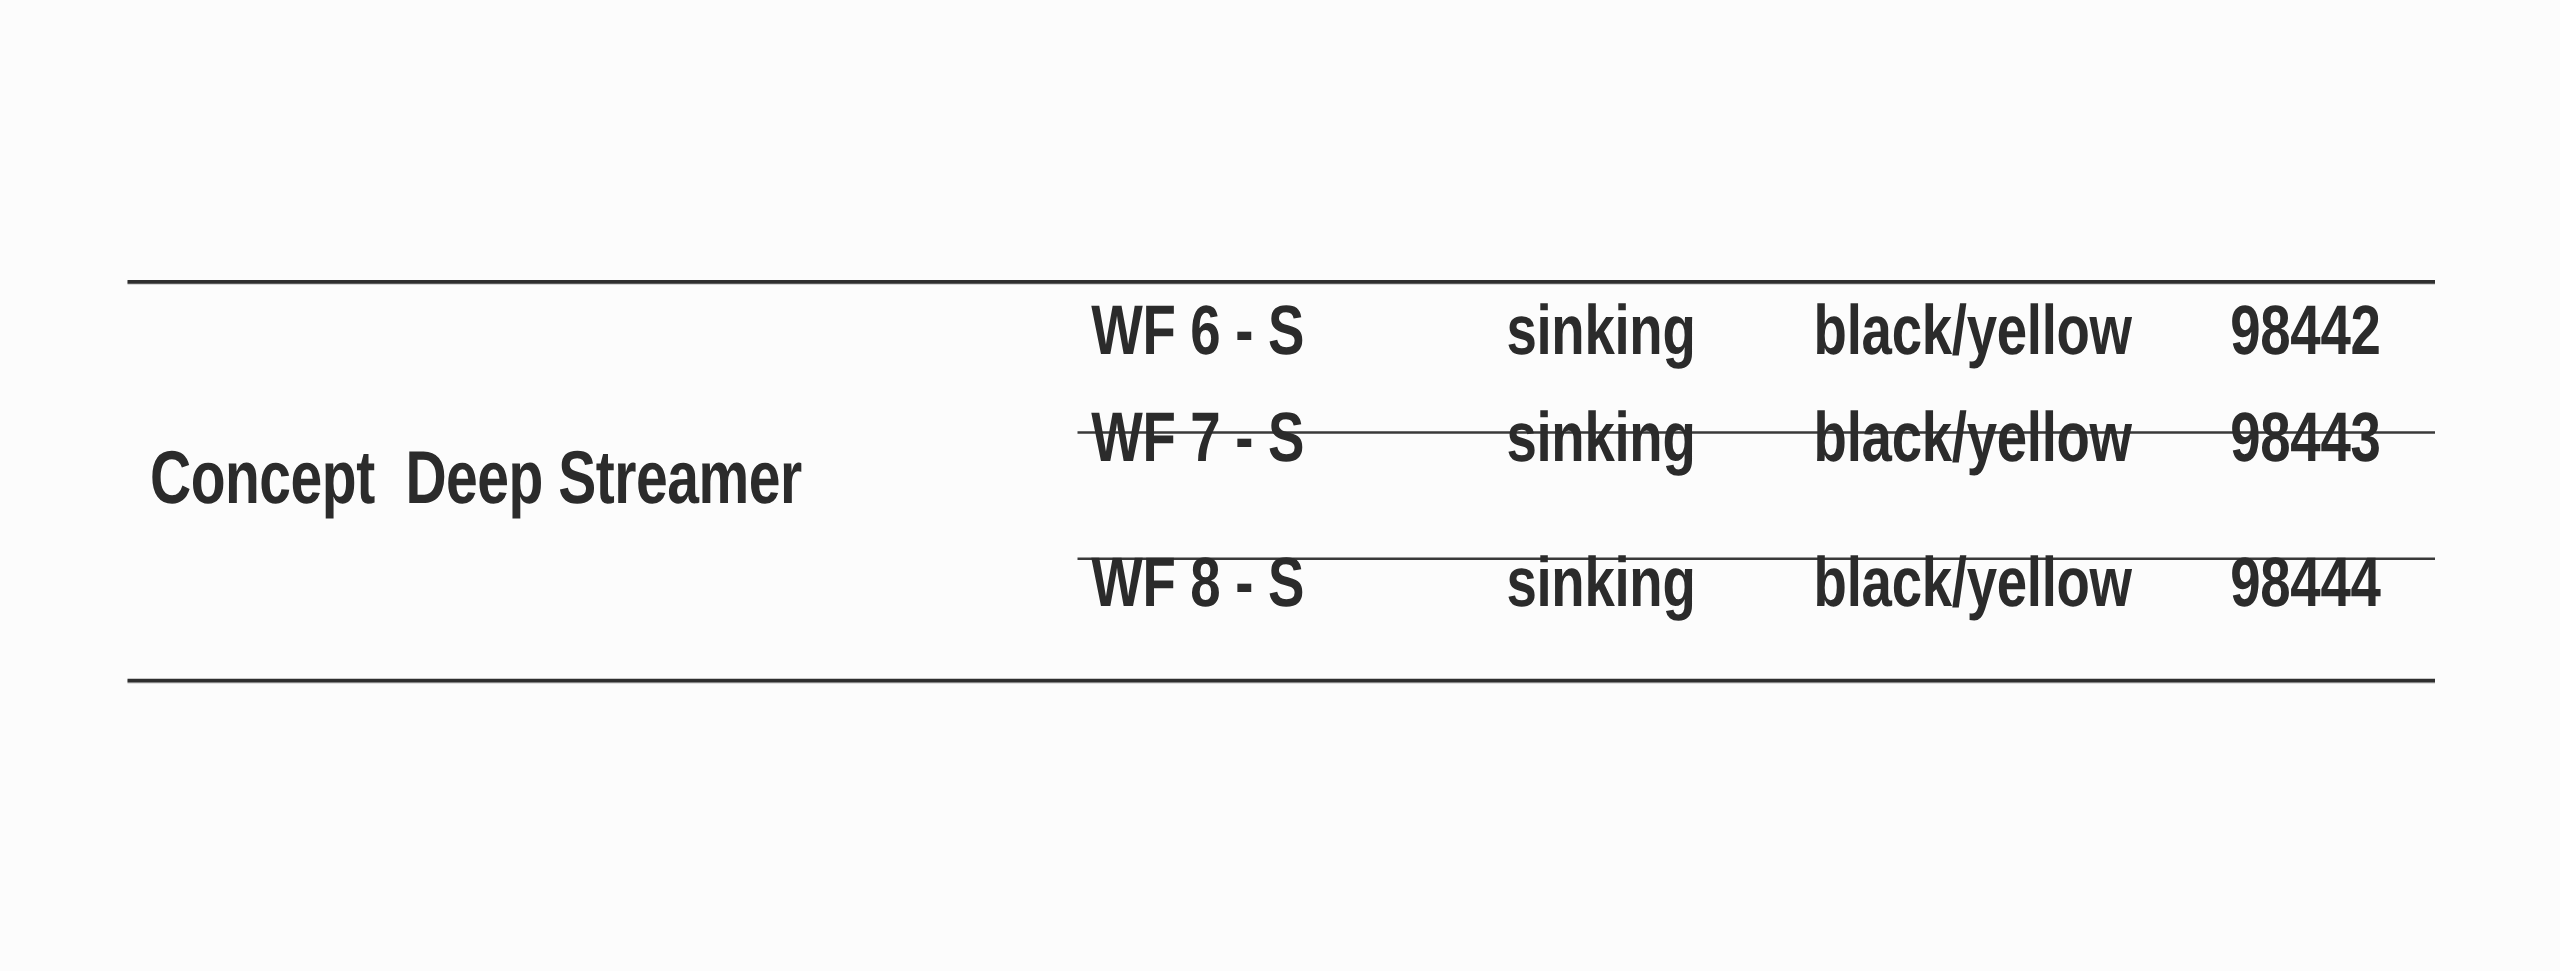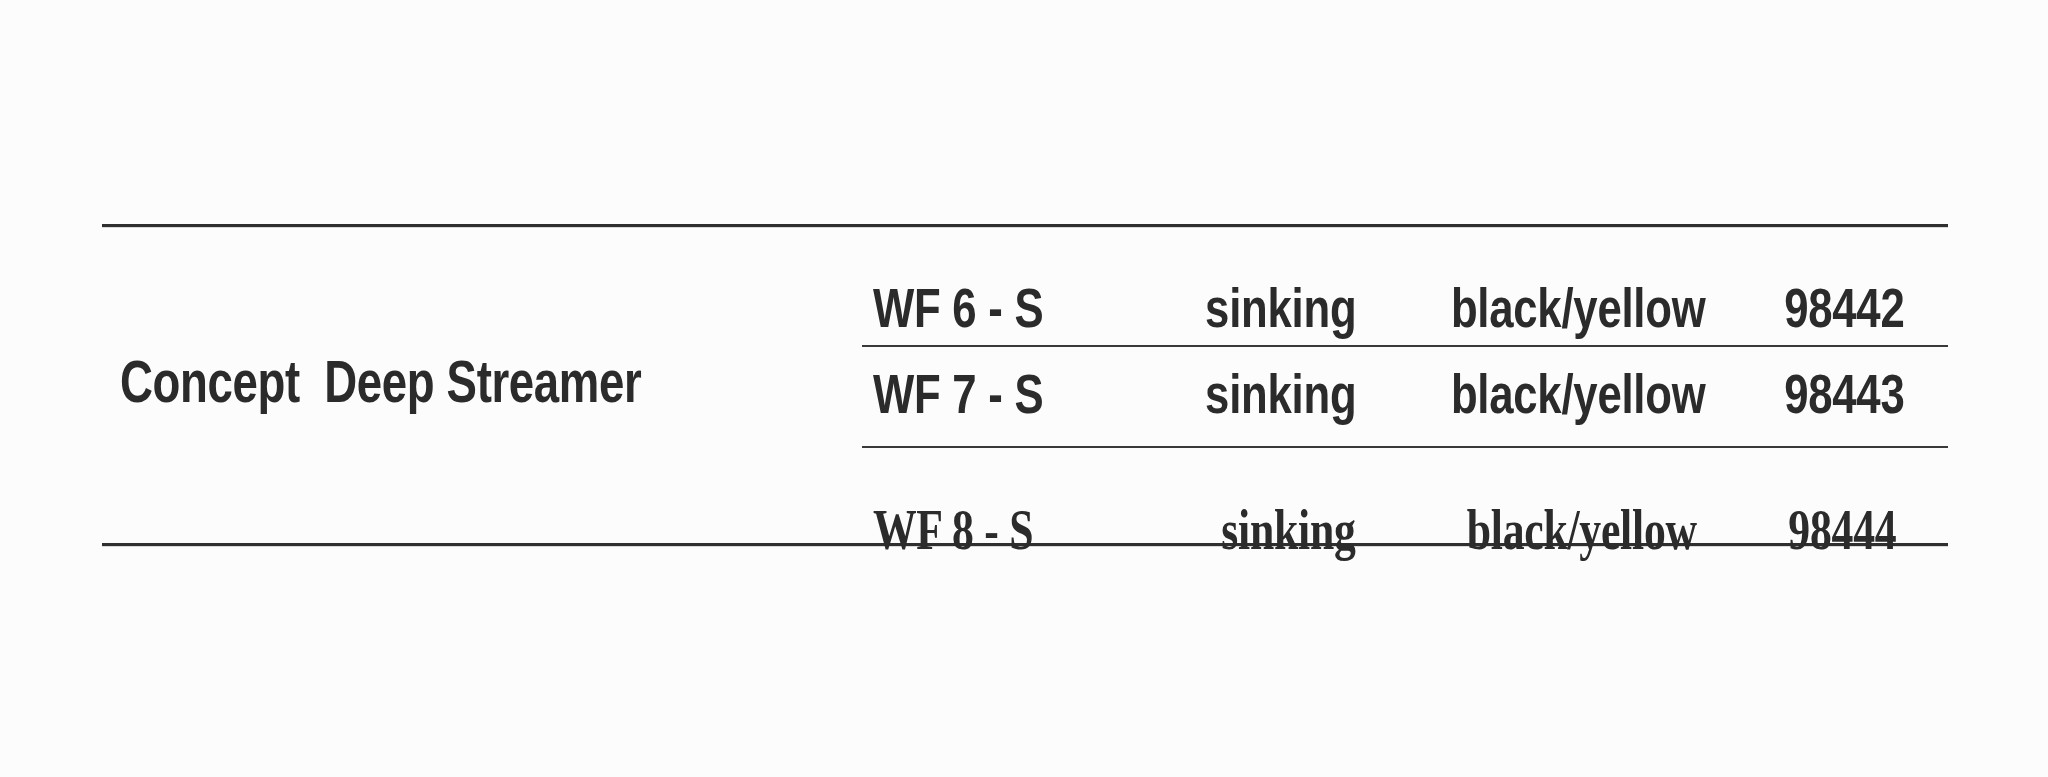--- a/index.html
+++ b/index.html
@@ -60,25 +60,25 @@
     line-height: 1;
   }
 
   
   .row {
     position: absolute;
     left: 862px;
     width: 1086px;
     height: 100px;
     display: flex;
-    align-items: flex-end;
+    align-items: flex-start;
   }
   .row.row0 { top: 236px; }
   .row.row1 { top: 322px; }
-  .row.row2 { top: 458px; font-family: Liberation Serif, serif; }
+  .row.row2 { top: 438px; }
 
   .cell {
     font-size: 56px;
     font-weight: 700;
     color: #2b2b2b;
     line-height: 1;
     white-space: nowrap;
     transform: scaleX(0.78);
     letter-spacing: -0.3px;
   }

